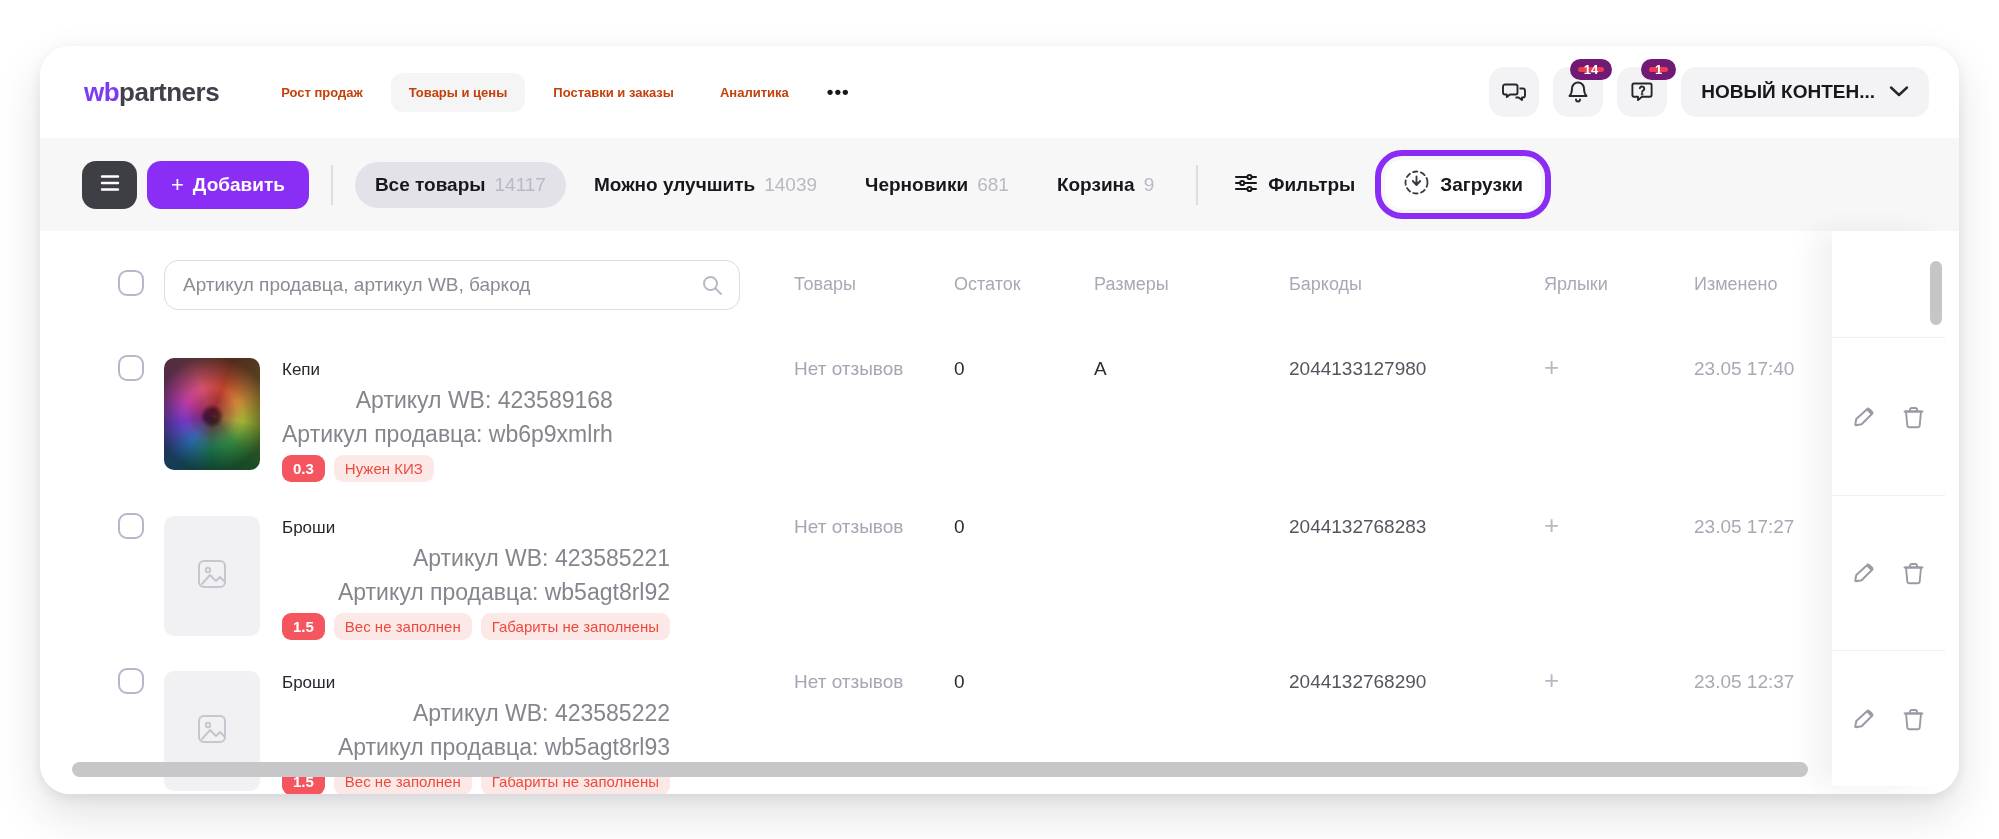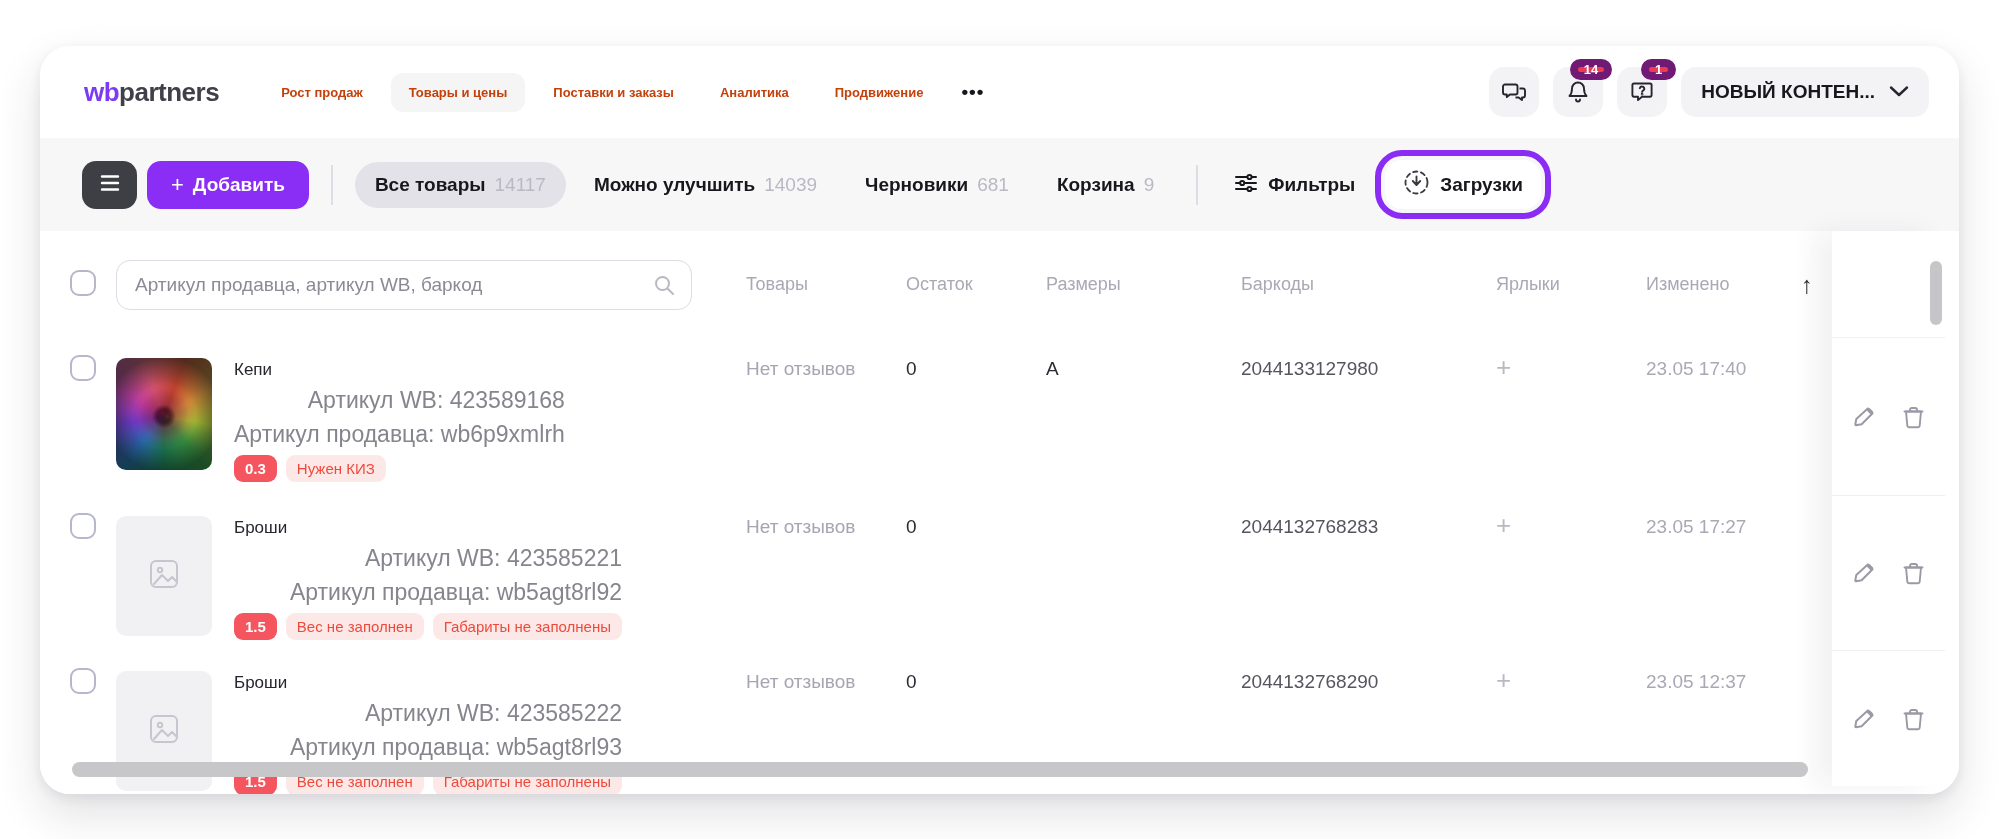--- a/index.html
+++ b/index.html
@@ -41,21 +41,21 @@
   .tab { display:flex; align-items:center; gap:9px; padding:12px 20px; border-radius:24px; cursor:pointer; white-space:nowrap; }
   .tab.active { background:#e4e2e9; }
   .tab-label { font-size:19px; font-weight:bold; color:#17171c; }
   .tab-count { font-size:19px; color:#b9b9c4; }
   .filters-btn { display:flex; align-items:center; gap:10px; padding:12px 14px; cursor:pointer; white-space:nowrap; }
   .filters-label { font-size:19px; font-weight:bold; color:#17171c; }
   .dl-ring { margin-left:6px; border:6px solid #8b2cf5; border-radius:27px; padding:4px; }
   .downloads-btn { display:flex; align-items:center; gap:10px; background:#ffffff; border-radius:17px; padding:9px 18px; cursor:pointer; white-space:nowrap; }
   .downloads-label { font-size:19px; font-weight:bold; color:#17171c; }
   
-  .table { position:relative; background:#fff; }
+  .table { position:relative; background:#fff;padding-left:48px; }
   .trow { display:grid; grid-template-columns:46px 630px 160px 140px 195px 255px 150px 155px 25px; padding-left:30px; }
   .head-row { height:107px; align-items:center; }
   .col-h { font-size:18px; color:#a9a9b6; }
   .sort-arrow { font-size:24px; color:#26262e; cursor:pointer; }
   .cbx { width:26px; height:26px; border:2px solid #b7b7cc; border-radius:9px; background:#fff; display:inline-block; cursor:pointer; }
   .search-wrap { position:relative; width:576px; }
   .search-input { width:576px; height:50px; border:1.5px solid #dcdce4; border-radius:14px; padding:0 52px 0 18px; font-size:19px; color:#3a3a44; font-family:"Liberation Sans",sans-serif; background:#fff; outline:none; }
   .search-input::placeholder { color:#8b8b95; opacity:1; }
   .search-ic { position:absolute; right:16px; top:13px; }
   .prow { height:158px; align-items:start; }
@@ -104,21 +104,20 @@
 
     <div class="hdr">
       <div class="logo">
         <span class="wb">wb</span><span class="partners">partners</span>
       </div>
       <div class="nav">
         <div class="nav-item">Рост продаж</div>
         <div class="nav-item active">Товары и цены</div>
         <div class="nav-item">Поставки и заказы</div>
         <div class="nav-item">Аналитика</div>
-        <div class="nav-item">Продвижение</div>
         <div class="nav-more">•••</div>
       </div>
       <div class="hdr-right">
         <div class="icon-btn">
           <span>
             <svg width="26" height="26" viewBox="0 0 26 26" fill="none" stroke="#26262e" stroke-width="1.9" stroke-linejoin="round">
               <path d="M4 5.5h10.5a2 2 0 0 1 2 2v6a2 2 0 0 1-2 2H9l-3.2 2.6V15.5H4a2 2 0 0 1-2-2v-6a2 2 0 0 1 2-2z"></path>
               <path d="M18.5 9.5H22a2 2 0 0 1 2 2v5a2 2 0 0 1-2 2h-1v2.6L17.6 18.5h-3.1"></path>
             </svg>
           </span>

